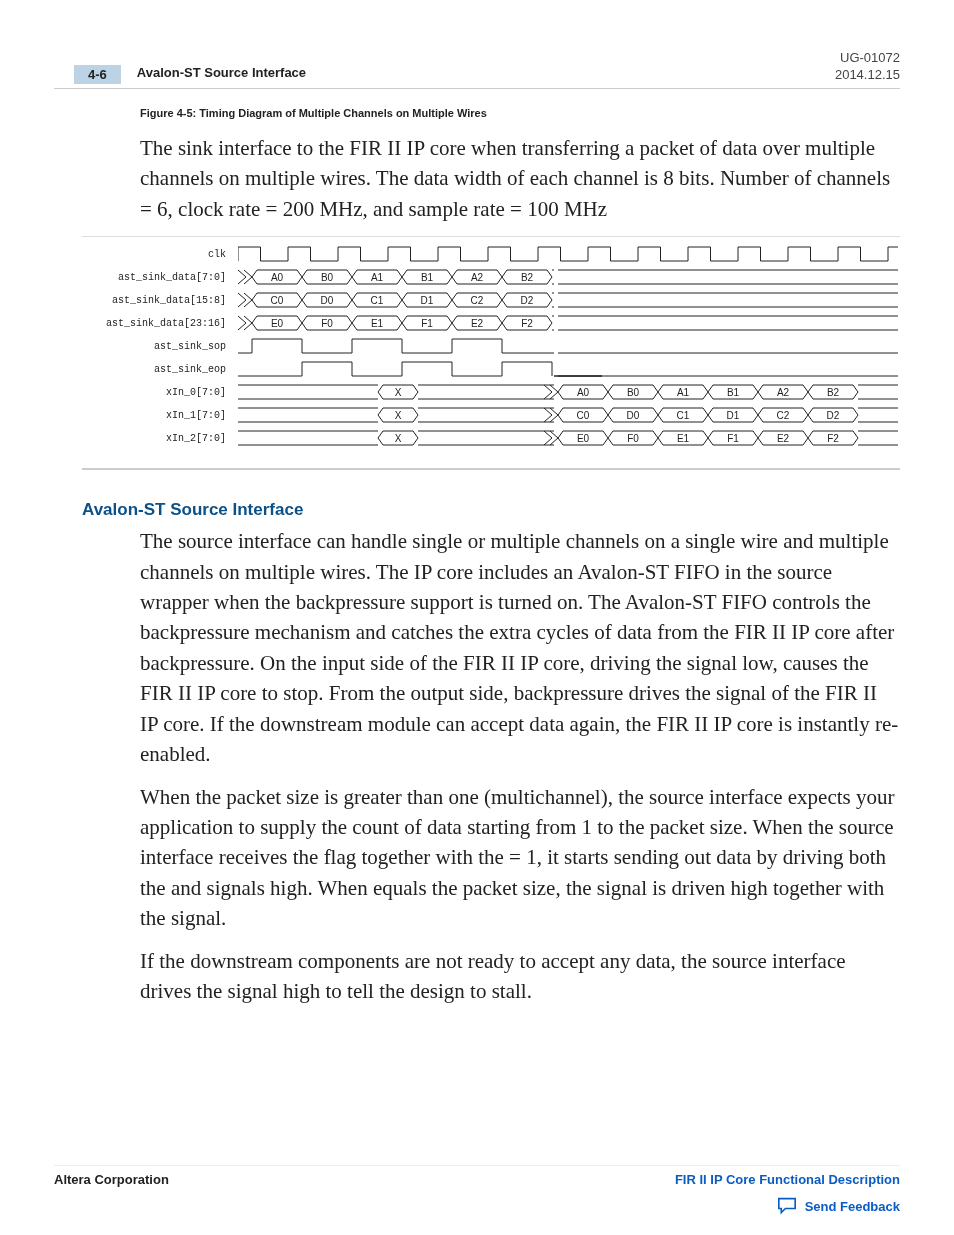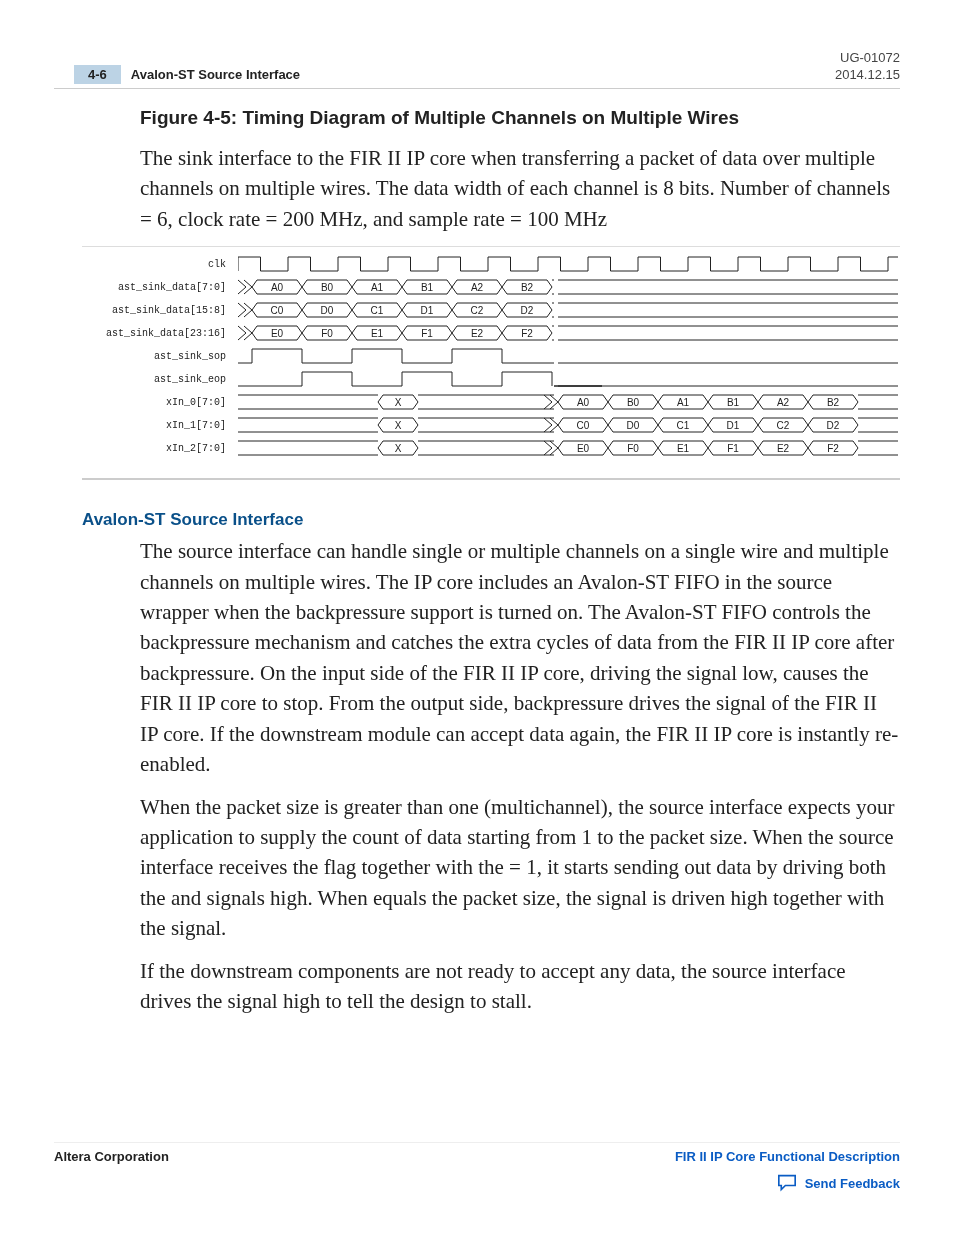--- a/index.html
+++ b/index.html
@@ -7,37 +7,37 @@
     width: 954px;
     height: 1235px;
     background: #fff;
     font-family: "Minion Pro", Georgia, serif;
     color: #222;
     position: relative;
     padding: 50px 54px 40px 54px;
   }
   .top-header { display: flex; justify-content: space-between; align-items: flex-end; border-bottom: 1px solid #ccc; padding-bottom: 4px; margin-bottom: 18px;}
   .page-num-box { background: #bcd3e5; padding: 2px 14px 2px 14px; font-family: "Myriad Pro", Arial, sans-serif; font-size: 13px; font-weight: bold; color: #222; }
-  .header-left { display: flex; align-items: center; gap: 10px; padding-left: 20px; }
+  .header-left { display: flex; align-items: flex-start; gap: 16px; padding-left: 20px; }
   .section-ref { font-family: "Myriad Pro", Arial, sans-serif; font-size: 13px; font-weight: bold; color: #222; }
   .header-right { text-align: right; font-family: "Myriad Pro", Arial, sans-serif; font-size: 13px; color: #444; line-height: 1.3;}
-  .figure-title { font-family: "Myriad Pro", Arial, sans-serif; font-weight: bold; font-size: 19px; margin-left: 86px; margin-bottom: 14px;}
+  .figure-title { font-family: "Myriad Pro", Arial, sans-serif; font-weight: bold; font-size: 11px; margin-left: 86px; margin-bottom: 14px;}
   .body-text { font-size: 21px; line-height: 1.45; margin-left: 86px; margin-bottom: 12px; color: #222;}
   .section-heading { font-family: "Myriad Pro", Arial, sans-serif; font-weight: bold; font-size: 17px; color: #0a5089; margin-left: 28px; margin-top: 30px; margin-bottom: 6px;}
   .hr-heavy { border: none; border-top: 2px solid #ccc; margin: 18px 0 10px 28px;}
   .hr-light { border: none; border-top: 1px solid #ddd; margin: 2px 0 0 28px;}
   
   .timing-wrap { margin-left: 28px; margin-top: 6px;}
   .trow { display: flex; align-items: center; height: 23px; }
   .sig-label { width: 156px; text-align: right; padding-right: 12px; font-family: Liberation Mono, monospace; font-size: 10px; color: #222;}
   .wave { flex: 1; height: 22px; position: relative; }
   .wave svg { position: absolute; left: 0; top: 0;}
   .celltxt { font-family: "Myriad Pro", Arial, sans-serif; font-size: 10px; fill: #222; text-anchor: middle; dominant-baseline: middle;}
   
-  .footer { position: absolute; bottom: 43px; left: 54px; right: 54px; margin-top: 29px; }
+  .footer { position: absolute; bottom: 20px; left: 54px; right: 54px; margin-top: 29px; }
   .footer-row1 { display: flex; justify-content: space-between; font-family: "Myriad Pro", Arial, sans-serif; font-size: 13px; font-weight: bold; border-top: 1px solid #eee; padding-top: 6px;}
   .doc-link { color: #0a5cc4; }
   .feedback { text-align: right; margin-top: 10px; font-family: "Myriad Pro", Arial, sans-serif; font-size: 13px; font-weight: bold; color: #0a5cc4; display: flex; justify-content: flex-end; align-items: center; gap: 8px;}
   .feedback svg { width: 20px; height: 18px; }
 </style>
 </head>
 <body>
 
 <div class="top-header">
   <div class="header-left">

